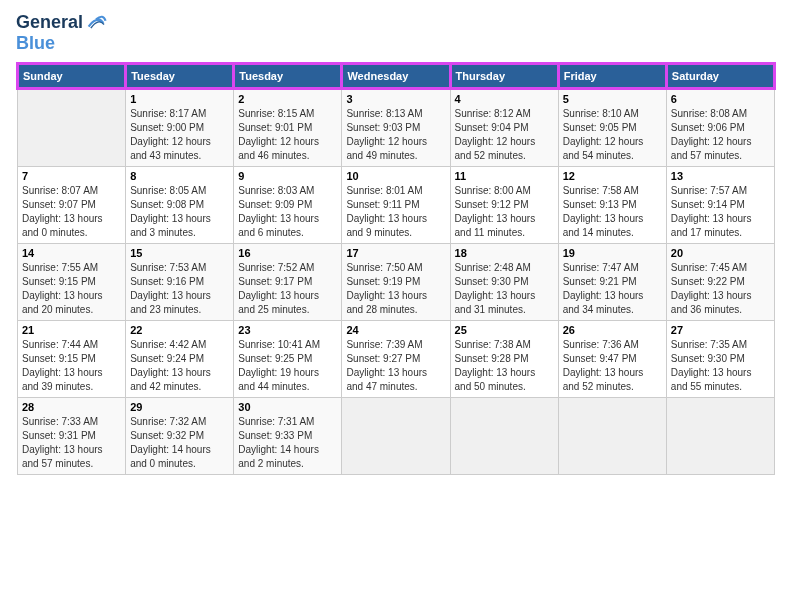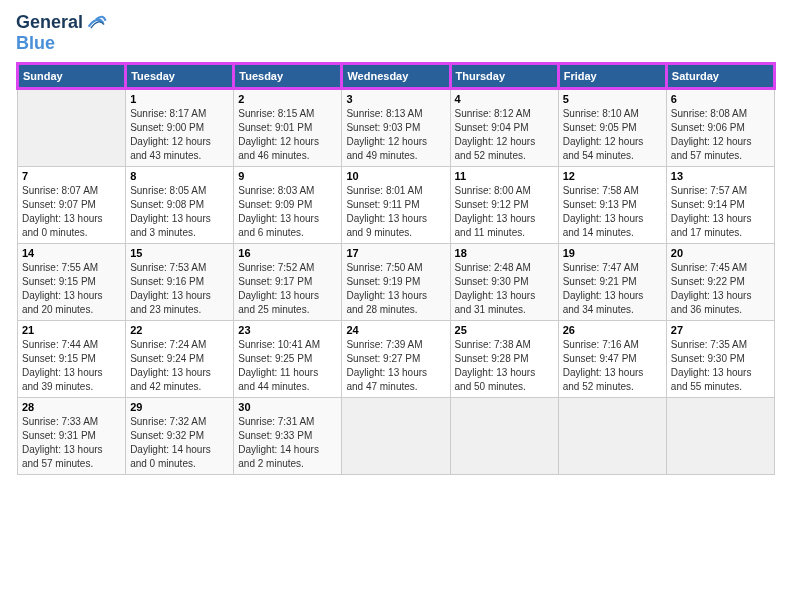--- a/index.html
+++ b/index.html
@@ -298,31 +298,31 @@
             <div class="cell-date">21</div>
             <div class="cell-info">
               <div>Sunrise: 7:44 AM</div>
               <div>Sunset: 9:15 PM</div>
               <div>Daylight: 13 hours and 39 minutes.</div>
             </div>
           </td>
           <td>
             <div class="cell-date">22</div>
             <div class="cell-info">
-              <div>Sunrise: 7:24 AM</div>
+              <div>Sunrise: 4:42 AM</div>
               <div>Sunset: 9:24 PM</div>
               <div>Daylight: 13 hours and 42 minutes.</div>
             </div>
           </td>
           <td>
             <div class="cell-date">23</div>
             <div class="cell-info">
               <div>Sunrise: 10:41 AM</div>
               <div>Sunset: 9:25 PM</div>
-              <div>Daylight: 11 hours and 44 minutes.</div>
+              <div>Daylight: 19 hours and 44 minutes.</div>
             </div>
           </td>
           <td>
             <div class="cell-date">24</div>
             <div class="cell-info">
               <div>Sunrise: 7:39 AM</div>
               <div>Sunset: 9:27 PM</div>
               <div>Daylight: 13 hours and 47 minutes.</div>
             </div>
           </td>
@@ -330,21 +330,21 @@
             <div class="cell-date">25</div>
             <div class="cell-info">
               <div>Sunrise: 7:38 AM</div>
               <div>Sunset: 9:28 PM</div>
               <div>Daylight: 13 hours and 50 minutes.</div>
             </div>
           </td>
           <td>
             <div class="cell-date">26</div>
             <div class="cell-info">
-              <div>Sunrise: 7:16 AM</div>
+              <div>Sunrise: 7:36 AM</div>
               <div>Sunset: 9:47 PM</div>
               <div>Daylight: 13 hours and 52 minutes.</div>
             </div>
           </td>
           <td>
             <div class="cell-date">27</div>
             <div class="cell-info">
               <div>Sunrise: 7:35 AM</div>
               <div>Sunset: 9:30 PM</div>
               <div>Daylight: 13 hours and 55 minutes.</div>

